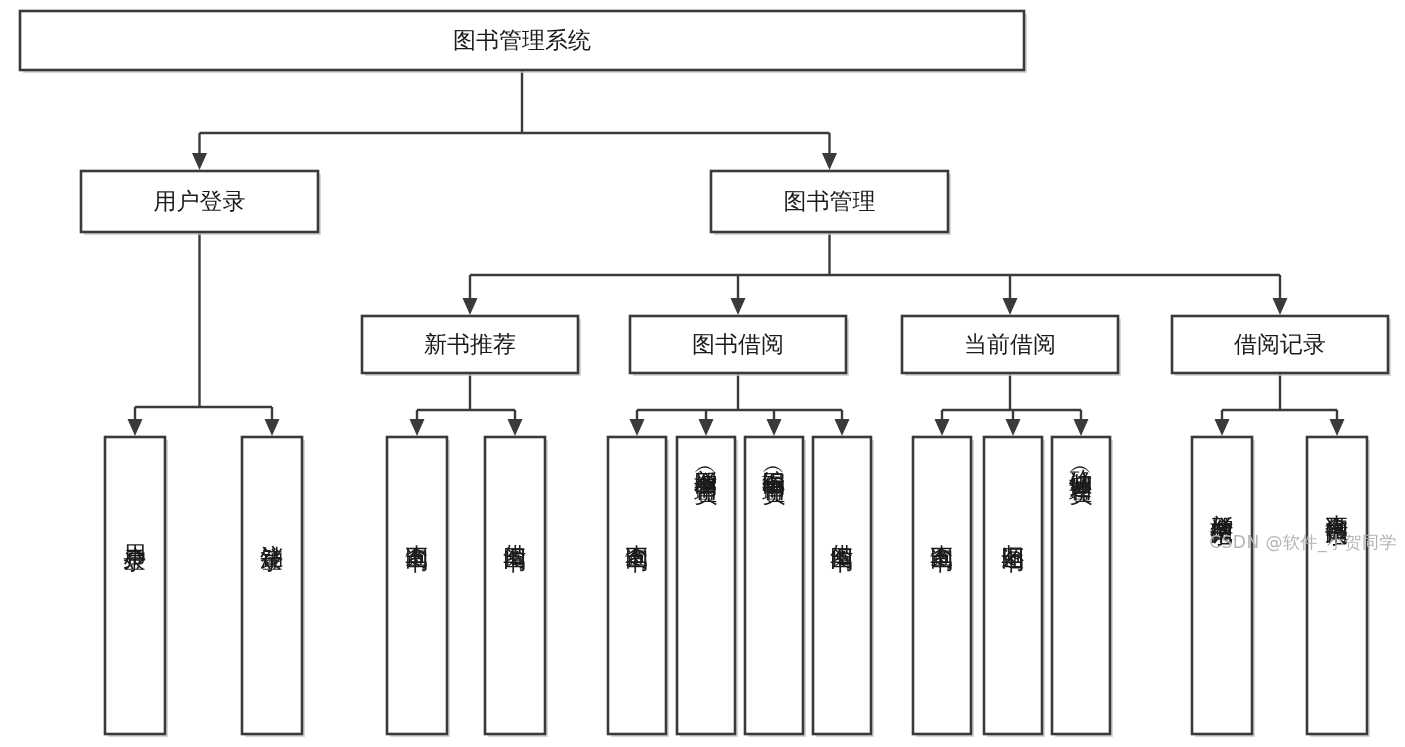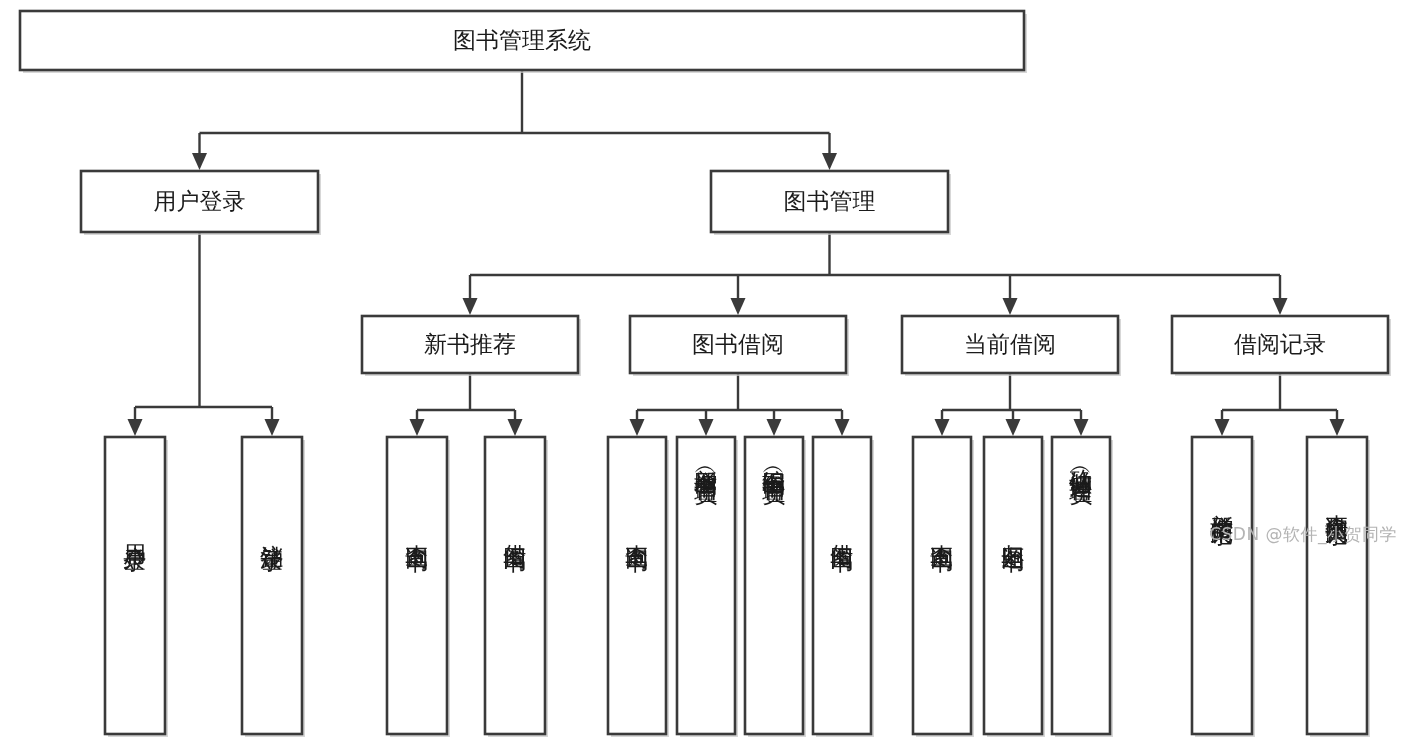--- a/index.html
+++ b/index.html
@@ -68,21 +68,21 @@
     font-size: 23px;
     line-height: 1.32;
     color: #1b1b1b;
     letter-spacing: 2px;
     text-align: left;
     white-space: nowrap;
   }
   .watermark {
     position: absolute;
     right: 8px;
-    bottom: 8px;
+    bottom: 0;
     font-family: "DejaVu Sans", "Liberation Sans", sans-serif;
     font-size: 17px;
     color: #b4b4b4;
     letter-spacing: 0.5px;
     user-select: none;
   }
 </style>
 </head>
 <body>
 

